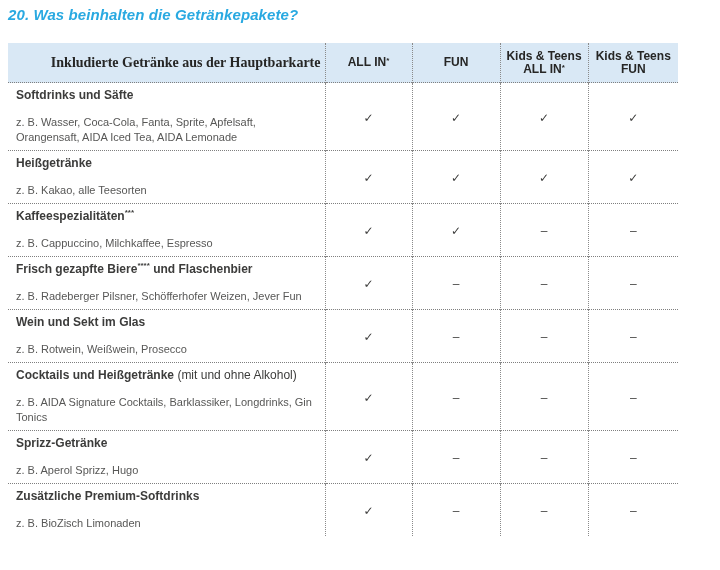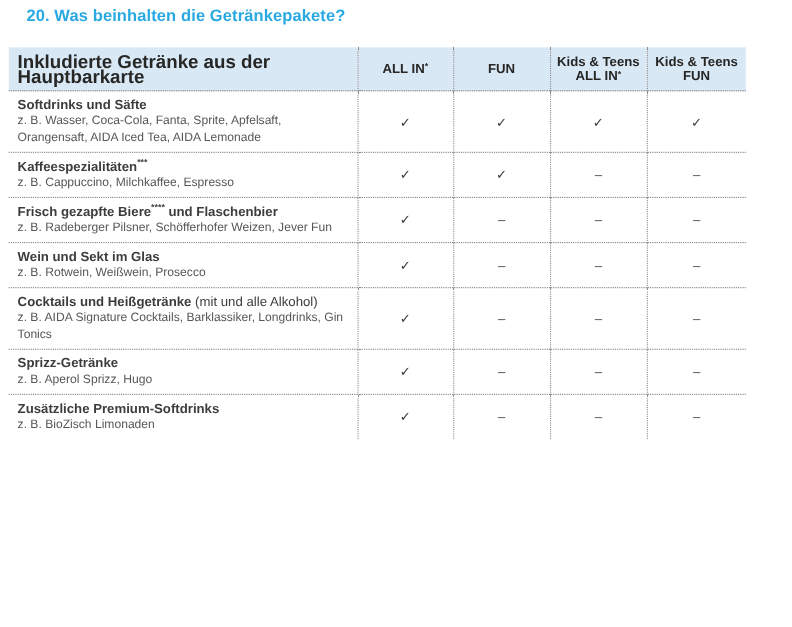--- a/index.html
+++ b/index.html
@@ -2,54 +2,54 @@
 <html><head>
 <meta charset="utf-8">
 <style>
   html, body { margin:0; padding:0; background:#ffffff; }
   body {
     width:720px; height:570px; overflow:hidden; position:relative;
     font-family:"Liberation Sans","DejaVu Sans",sans-serif;
     -webkit-font-smoothing:antialiased;
   }
   .page-title {
-    position:absolute; left:24px; top:6px;
-    font-size:15px; font-weight:bold; color:#29a9e1; letter-spacing:0.1px;
+    position:absolute; left:8px; top:6px;
+    font-size:15px; font-weight:bold; color:#29a9e1; letter-spacing:0.1px;font-style:italic;
   }
   table.pkg-table {
     position:absolute; left:8px; top:43px; width:670px;
     border-collapse:collapse; table-layout:fixed;
   }
   .pkg-table col.c-label { width:317px; }
   .pkg-table col.c-v1 { width:87px; }
   .pkg-table col.c-v2 { width:88px; }
   .pkg-table col.c-v3 { width:88px; }
   .pkg-table col.c-v4 { width:90px; }
 
   .pkg-table thead th {
     background:#d9e8f5; height:35px; vertical-align:middle;
     font-size:12px; font-weight:bold; color:#262625; line-height:13px;
     padding:2px 4px;
   }
-  .pkg-table thead th.label-head { text-align:left; padding-left:8px; font-size:17px; }
+  .pkg-table thead th.label-head { text-align:right; padding-left:8px; font-size:14px;font-family:Liberation Serif, serif; }
   .pkg-table thead th + th { border-left:1px dotted #8a8a8a; }
   .pkg-table thead th sup { font-size:8px; vertical-align:top; line-height:10px; }
 
   .pkg-table tbody td {
     border-top:1px dotted #7f7f7f; vertical-align:middle;
     padding:4px 8px 5px;
   }
   .pkg-table tbody td + td { border-left:1px dotted #8a8a8a; text-align:center; padding:0; }
 
   .row-title { font-size:12px; line-height:16px; color:#3c3c3b; }
   .row-title .b { font-weight:bold;text-align:right; }
   .row-title .r { font-weight:normal; }
   .row-title sup { font-size:8px; vertical-align:top; line-height:10px; font-weight:bold; }
   .row-title sup.r { font-weight:normal; }
-  .row-examples { font-size:11px; line-height:15px; color:#575756; }
+  .row-examples { font-size:11px; line-height:15px; color:#575756;margin-top:12px; }
 
   .cell-glyph { font-size:12px; color:#3c3c3b; }
   .cell-glyph.dash { color:#4a4a49; letter-spacing:0; }
 </style>
 </head>
 <body>
 
 <div class="page-title">20. Was beinhalten die Getränkepakete?</div>
 
 <table class="pkg-table">
@@ -75,20 +75,30 @@
           <div class="row-title"><span class="b">Softdrinks und Säfte</span></div>
           <div class="row-examples">z. B. Wasser, Coca-Cola, Fanta, Sprite, Apfelsaft, Orangensaft, AIDA Iced Tea, AIDA Lemonade</div>
         </td>
         <td><span class="cell-glyph">✓</span></td>
         <td><span class="cell-glyph">✓</span></td>
         <td><span class="cell-glyph">✓</span></td>
         <td><span class="cell-glyph">✓</span></td>
       </tr>
       <tr>
         <td>
+          <div class="row-title"><span class="b">Heißgetränke</span></div>
+          <div class="row-examples">z. B. Kakao, alle Teesorten</div>
+        </td>
+        <td><span class="cell-glyph">✓</span></td>
+        <td><span class="cell-glyph">✓</span></td>
+        <td><span class="cell-glyph">✓</span></td>
+        <td><span class="cell-glyph">✓</span></td>
+      </tr>
+      <tr>
+        <td>
           <div class="row-title"><span class="b">Kaffeespezialitäten</span><sup class="b">***</sup></div>
           <div class="row-examples">z. B. Cappuccino, Milchkaffee, Espresso</div>
         </td>
         <td><span class="cell-glyph">✓</span></td>
         <td><span class="cell-glyph">✓</span></td>
         <td><span class="cell-glyph dash">–</span></td>
         <td><span class="cell-glyph dash">–</span></td>
       </tr>
       <tr>
         <td>
@@ -105,21 +115,21 @@
           <div class="row-title"><span class="b">Wein und Sekt im Glas</span></div>
           <div class="row-examples">z. B. Rotwein, Weißwein, Prosecco</div>
         </td>
         <td><span class="cell-glyph">✓</span></td>
         <td><span class="cell-glyph dash">–</span></td>
         <td><span class="cell-glyph dash">–</span></td>
         <td><span class="cell-glyph dash">–</span></td>
       </tr>
       <tr>
         <td>
-          <div class="row-title"><span class="b">Cocktails und Heißgetränke</span><span class="r"> (mit und alle Alkohol)</span></div>
+          <div class="row-title"><span class="b">Cocktails und Heißgetränke</span><span class="r"> (mit und ohne Alkohol)</span></div>
           <div class="row-examples">z. B. AIDA Signature Cocktails, Barklassiker, Longdrinks, Gin Tonics</div>
         </td>
         <td><span class="cell-glyph">✓</span></td>
         <td><span class="cell-glyph dash">–</span></td>
         <td><span class="cell-glyph dash">–</span></td>
         <td><span class="cell-glyph dash">–</span></td>
       </tr>
       <tr>
         <td>
           <div class="row-title"><span class="b">Sprizz-Getränke</span></div>

